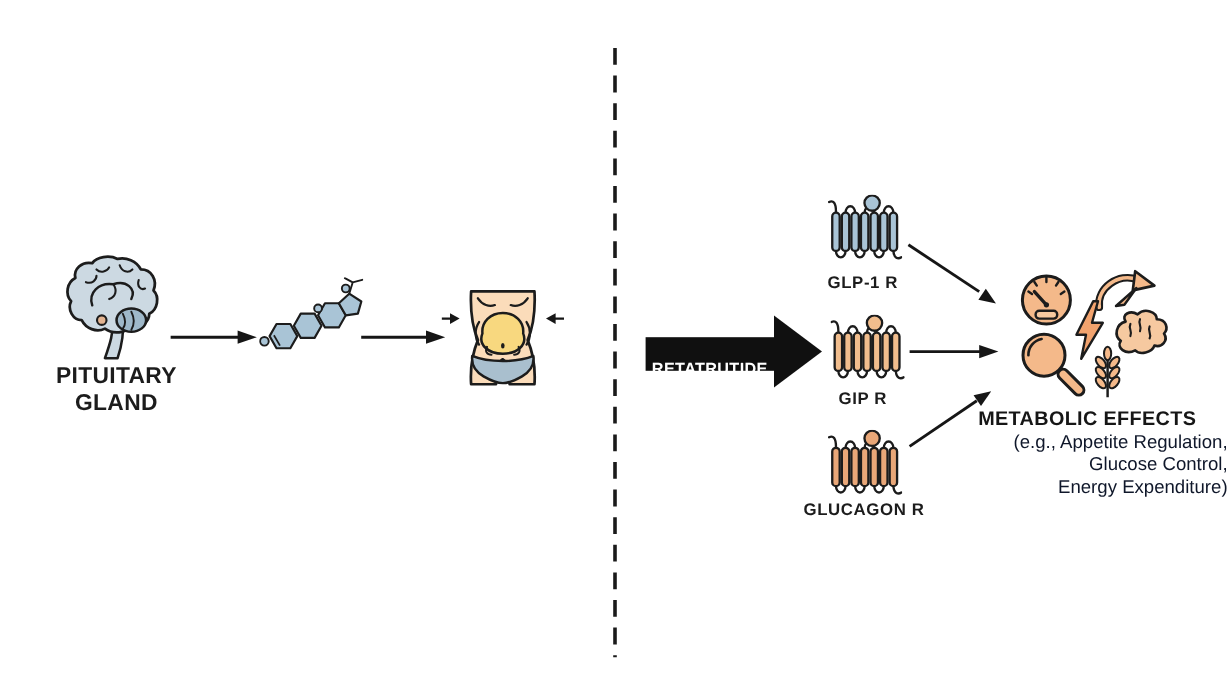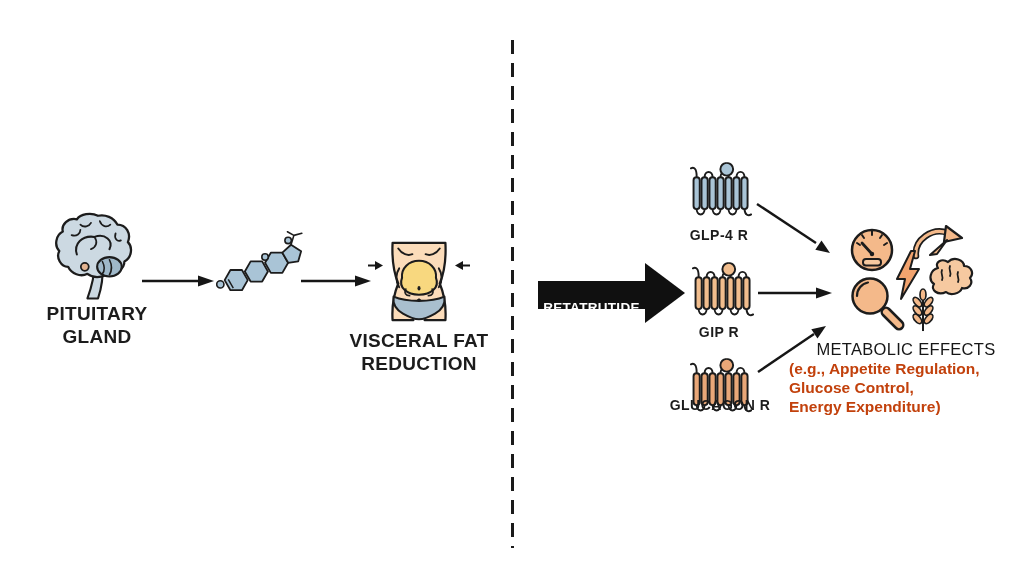--- a/index.html
+++ b/index.html
@@ -2,22 +2,22 @@
 <html style="--ink: #1c1c1c; --arrow-black: #101010; --glp1-receptor: #a9c4d6; --gip-receptor: #f1bd8d; --glucagon-receptor: #e9a778; --icon-orange: #f4b98a; --icon-peach: #f6c9a0; --bolt-orange: #f2a36e; --brain-light: #ccd9e2; --brain-mid: #9fb8c9; --pituitary-tan: #e3b491; --belly-skin: #fbdcba; --belly-fat: #f8d87f; --underwear-blue: #a9bfce; --molecule-blue: #a9c4d6;"><head>
 <meta charset="utf-8">
 <style>
   html,body{margin:0;padding:0;background:#ffffff;}
   body{width:1024px;height:572px;overflow:hidden;font-family:"Liberation Sans",sans-serif;color:#1c1c1c;}
   #canvas{position:relative;width:1024px;height:572px;background:#ffffff;}
   .abs{position:absolute;}
   .pathway-title{font-size:27px;font-weight:800;letter-spacing:0.6px;text-align:center;color:#161616;}
   .step-label{font-size:19px;font-weight:700;letter-spacing:0.3px;line-height:1.2;text-align:center;color:#1c1c1c;}
   .receptor-label{font-size:14px;font-weight:700;letter-spacing:0.5px;text-align:center;color:#1c1c1c;}
-  .effects-heading{font-size:16.5px;font-weight:400;letter-spacing:0.3px;text-align:center;color:#161616;}
-  .effects-line{font-size:15.5px;font-weight:700;text-align:left;line-height:1.24;color:#c2410c;}
+  .effects-heading{font-size:16.5px;font-weight:700;letter-spacing:0.3px;text-align:center;color:#161616;}
+  .effects-line{font-size:15.5px;font-weight:400;text-align:right;line-height:1.24;color:#0f172a;}
   .drug-arrow-body{background:var(--arrow-black,#101010);display:flex;align-items:center;justify-content:center;}
   .drug-arrow-label{color:#ffffff;font-size:13.5px;font-weight:700;letter-spacing:0.3px;margin-top:24px;}
   .drug-arrow-head{width:0;height:0;border-top:30px solid transparent;border-bottom:30px solid transparent;border-left:40px solid var(--arrow-black,#101010);}
   .receptor-svg{width:62px;height:57px;display:block;}
   svg .outline{stroke:#1c1c1c;fill:none;stroke-linecap:round;}
   .tm{fill:var(--tm-fill,#ccc);stroke:#1c1c1c;stroke-width:2.2;}
 </style>
 </head>
 <body>
 
@@ -90,46 +90,45 @@
   </svg>
 
   <svg class="abs" style="left:368px;top:259px" width="16" height="13">
     <line x1="0" y1="6.5" x2="8" y2="6.5" stroke="#161616" stroke-width="2"></line>
     <polygon points="15,6.5 7,2 7,11" fill="#161616"></polygon>
   </svg>
   <svg class="abs" style="left:454px;top:259px" width="16" height="13">
     <line x1="16" y1="6.5" x2="8" y2="6.5" stroke="#161616" stroke-width="2"></line>
     <polygon points="1,6.5 9,2 9,11" fill="#161616"></polygon>
   </svg>
-  <div class="abs step-label" style="left:349px;top:330px;width:140px;">VISCERAL FAT REDUCTION</div>
 
   <svg class="abs" style="left:510px;top:40px" width="5" height="508">
     <line x1="2.5" y1="0" x2="2.5" y2="508" stroke="#1a1a1a" stroke-width="3" stroke-dasharray="14 9"></line>
   </svg>
 
 
   <div class="abs drug-arrow-body" style="left:538px;top:281px;width:107px;height:28px;">
     <span class="drug-arrow-label">RETATRUTIDE</span>
   </div>
   <div class="abs drug-arrow-head" style="left:645px;top:263px;"></div>
 
   <svg class="abs receptor-svg" style="left:690px;top:162px;--tm-fill:var(--glp1-receptor)" viewBox="0 0 70 64">
       <use href="#receptor"></use>
     </svg>
-  <div class="abs receptor-label" style="left:679px;top:227px;width:80px;">GLP-4 R</div>
+  <div class="abs receptor-label" style="left:679px;top:227px;width:80px;">GLP-1 R</div>
 
   <svg class="abs receptor-svg" style="left:692px;top:262px;--tm-fill:var(--gip-receptor)" viewBox="0 0 70 64">
       <use href="#receptor"></use>
     </svg>
   <div class="abs receptor-label" style="left:679px;top:324px;width:80px;">GIP R</div>
 
   <svg class="abs receptor-svg" style="left:690px;top:358px;--tm-fill:var(--glucagon-receptor)" viewBox="0 0 70 64">
       <use href="#receptor"></use>
     </svg>
-  <div class="abs receptor-label" style="left:650px;top:397px;width:140px;">GLUCAGON R</div>
+  <div class="abs receptor-label" style="left:650px;top:416px;width:140px;">GLUCAGON R</div>
 
   <svg class="abs" style="left:754px;top:196px" width="80" height="62">
     <line x1="3" y1="8" x2="62" y2="47" stroke="#161616" stroke-width="2.4"></line>
     <polygon points="76,57 61.3,53.8 67.5,44.6" fill="#161616"></polygon>
   </svg>
   <svg class="abs" style="left:756px;top:285px" width="78" height="16">
     <line x1="2" y1="8" x2="62" y2="8" stroke="#161616" stroke-width="2.4"></line>
     <polygon points="76,8 60,2.5 60,13.5" fill="#161616"></polygon>
   </svg>
   <svg class="abs" style="left:754px;top:322px" width="80" height="58">

